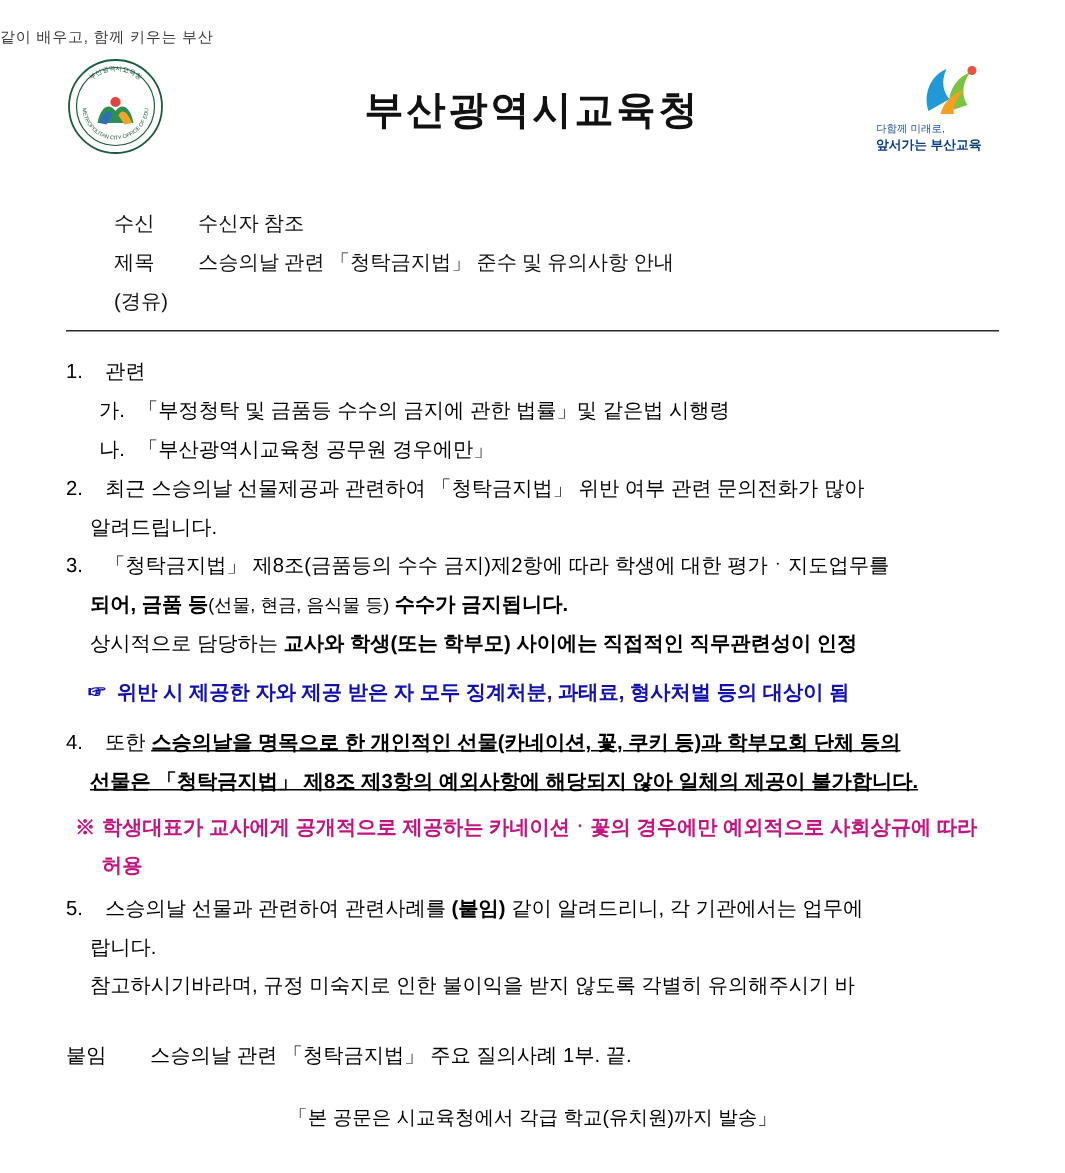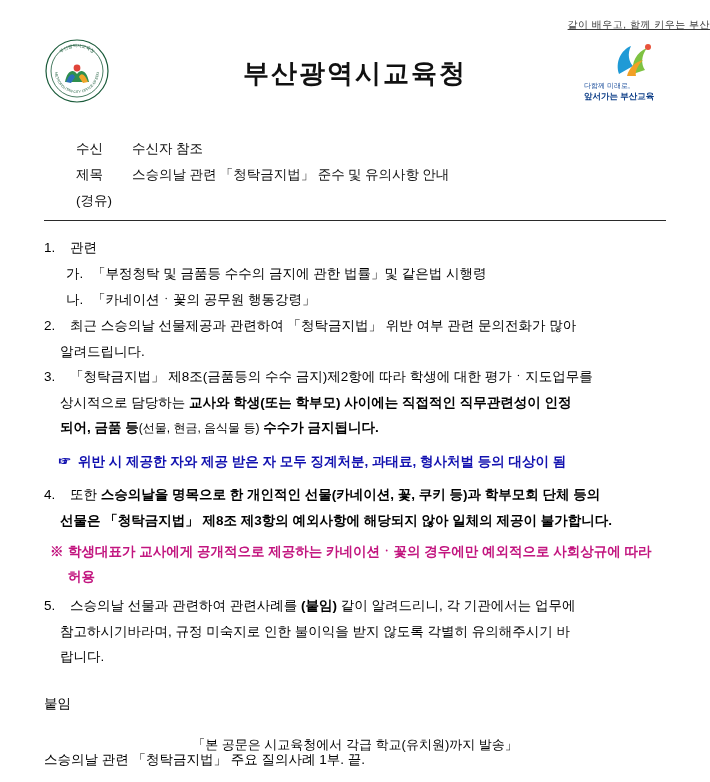--- a/index.html
+++ b/index.html
@@ -18,26 +18,25 @@
 
   .page {
     position: relative;
     width: 710px;
     height: 782px;
     box-sizing: border-box;
   }
 
   
   .slogan {
-    text-align: right;
+    text-align: left;
     font-size: 10px;
     color: #3a3a3a;
     letter-spacing: 0.5px;
     padding-top: 18px;
-    text-decoration: underline;
   }
 
   .header-row {
     position: relative;
     height: 86px;
   }
 
   .org-title {
     position: absolute;
     left: 0;
@@ -126,21 +125,21 @@
     margin-left: 22px;
   }
   .item-body {
     flex: 1 1 auto;
   }
   .cont {
     margin-left: 16px;
   }
 
   .bold { font-weight: bold; }
-  .u { }
+  .u { text-decoration: underline; }
   .small { font-size: 12px; }
   .blue-line {
     color: #1211b0;
     font-weight: bold;
     margin: 8px 0 8px 14px;
     display: flex;
   }
   .blue-line .mark {
     flex: 0 0 20px;
   }
@@ -151,21 +150,20 @@
     display: flex;
   }
   .pink .mark {
     flex: 0 0 18px;
   }
 
   .attach {
     margin: 26px 44px 16px 44px;
     font-size: 13.5px;
     display: flex;
-    flex-direction: column;
   }
   .attach-label { flex: 0 0 56px; }
 
   .footer-note {
     position: absolute;
     left: 0;
     right: 0;
     bottom: 28px;
     text-align: center;
     font-size: 13px;
@@ -236,38 +234,38 @@
     <div class="item">
       <div class="item-num">1.</div>
       <div class="item-body">관련</div>
     </div>
     <div class="item">
       <div class="item-num indent2">가.</div>
       <div class="item-body">「부정청탁 및 금품등 수수의 금지에 관한 법률」및 같은법 시행령</div>
     </div>
     <div class="item">
       <div class="item-num indent2">나.</div>
-      <div class="item-body">「카네이션ㆍ꽃의 공무원 행동강령」</div>
+      <div class="item-body">「부산광역시교육청 공무원 경우에만」</div>
     </div>
 
     <div class="item">
       <div class="item-num">2.</div>
       <div class="item-body">최근 스승의날 선물제공과 관련하여 「청탁금지법」 위반 여부 관련 문의전화가 많아</div>
     </div>
     <div class="cont">알려드립니다.</div>
 
     <div class="item">
       <div class="item-num">3.</div>
       <div class="item-body">「청탁금지법」 제8조(금품등의 수수 금지)제2항에 따라 학생에 대한 평가ㆍ지도업무를</div>
     </div>
     <div class="cont">
+      <span class="bold">되어, 금품 등</span><span class="small">(선물, 현금, 음식물 등)</span><span class="bold"> 수수가 금지됩니다.</span>
+    </div>
+    <div class="cont">
       <span>상시적으로 담당하는 </span><span class="bold">교사와 학생(또는 학부모) 사이에는 직접적인 직무관련성이 인정</span>
-    </div>
-    <div class="cont">
-      <span class="bold">되어, 금품 등</span><span class="small">(선물, 현금, 음식물 등)</span><span class="bold"> 수수가 금지됩니다.</span>
     </div>
 
     <div class="blue-line">
       <span class="mark">☞</span>
       <span>위반 시 제공한 자와 제공 받은 자 모두 징계처분, 과태료, 형사처벌 등의 대상이 됨</span>
     </div>
 
     <div class="item">
       <div class="item-num">4.</div>
       <div class="item-body">
@@ -282,22 +280,22 @@
       <span class="mark">※</span>
       <span>학생대표가 교사에게 공개적으로 제공하는 카네이션ㆍ꽃의 경우에만 예외적으로 사회상규에 따라 허용</span>
     </div>
 
     <div class="item">
       <div class="item-num">5.</div>
       <div class="item-body">
         <span>스승의날 선물과 관련하여 관련사례를 </span><span class="bold">(붙임)</span><span> 같이 알려드리니, 각 기관에서는 업무에</span>
       </div>
     </div>
+    <div class="cont">랍니다.</div>
     <div class="cont">참고하시기바라며, 규정 미숙지로 인한 불이익을 받지 않도록 각별히 유의해주시기 바</div>
-    <div class="cont">랍니다.</div>
   </div>
 
   <div class="attach">
     <div class="attach-label">붙임</div>
     <div>스승의날 관련 「청탁금지법」 주요 질의사례 1부.   끝.</div>
   </div>
 
   <div class="footer-note">「본 공문은 시교육청에서 각급 학교(유치원)까지 발송」</div>
 
 </div>

